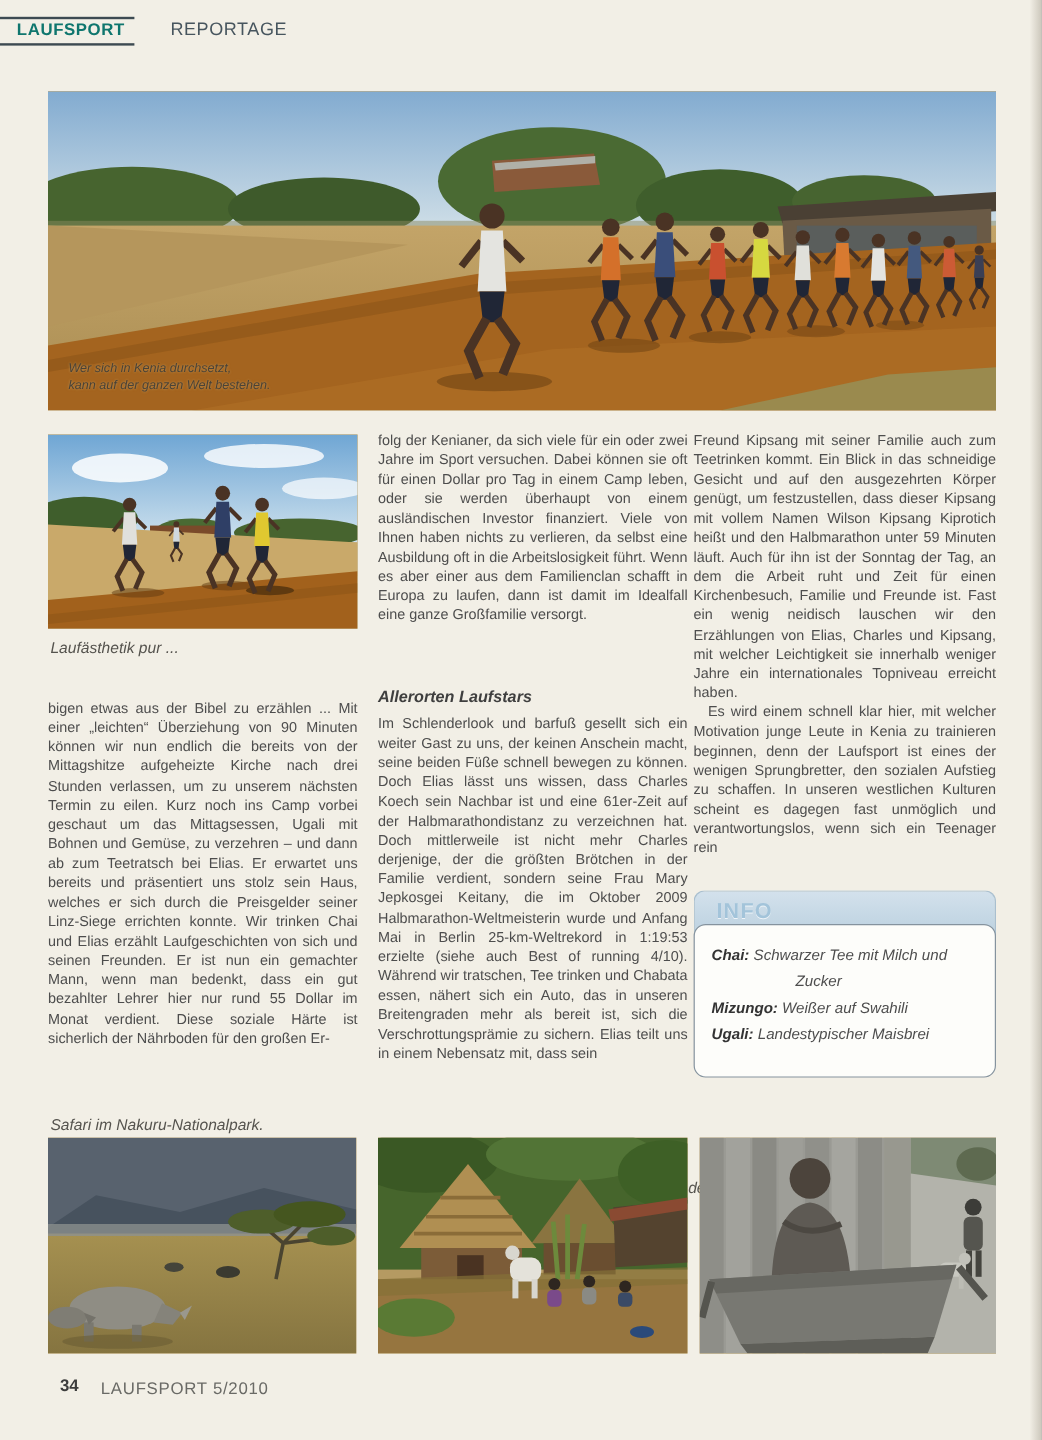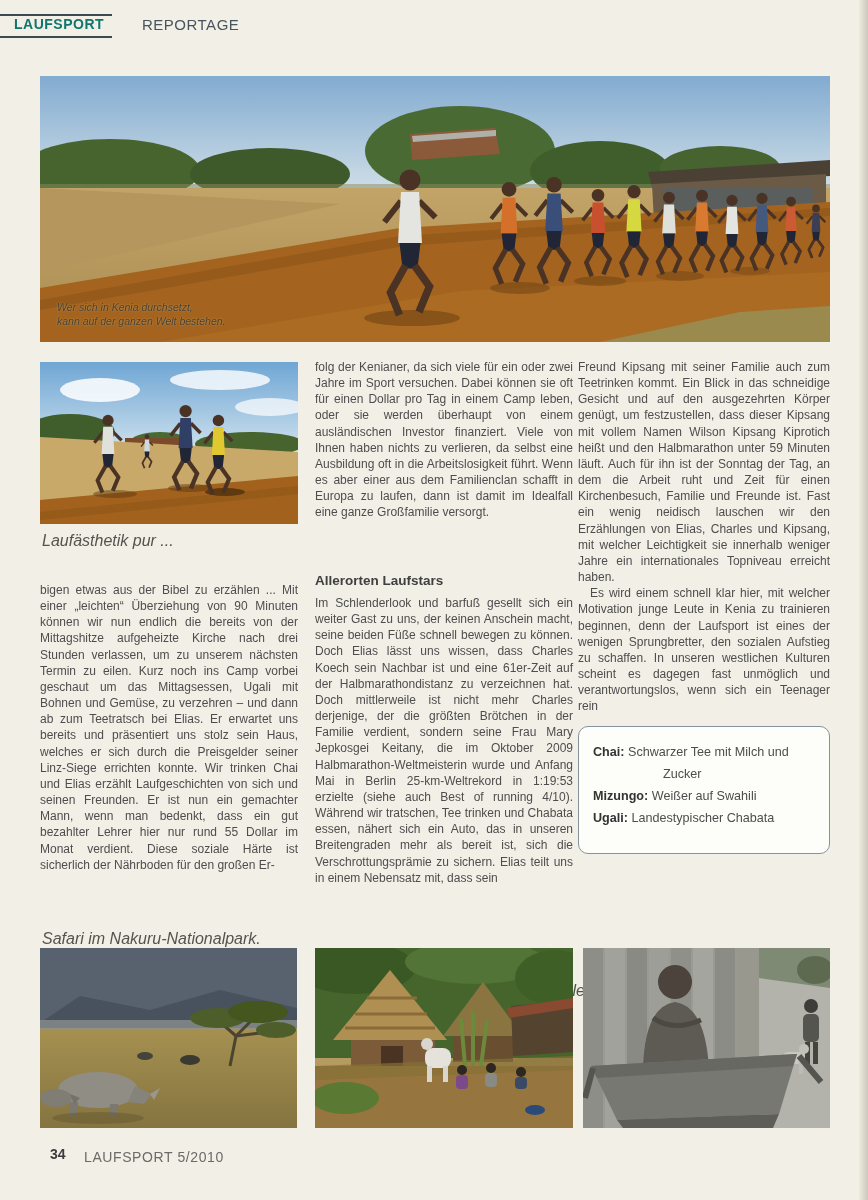--- a/index.html
+++ b/index.html
@@ -24,48 +24,48 @@
   .photo svg{display:block;width:100%;height:100%;}
   #photo-main{left:40px;top:76px;width:790px;height:266px;}
   #photo-left-small{left:40px;top:362px;width:258px;height:162px;}
   #photo-safari{left:40px;top:948px;width:257px;height:180px;}
   #photo-village{left:315px;top:948px;width:258px;height:180px;}
   #photo-wheelbarrow{left:583px;top:948px;width:247px;height:180px;}
   .photo-caption-overlay{
     position:absolute;left:57px;top:300px;font-size:10.5px;font-style:italic;
     color:#4a4236;line-height:14px;white-space:pre-line;text-shadow:0 0 2px rgba(220,190,130,.6);
   }
-  .caption{position:absolute;font-size:16px;font-style:italic;color:#55534e;}
+  .caption{position:absolute;font-size:13px;font-style:italic;color:#55534e;}
   #caption-left-small{left:42px;top:532px;}
   #caption-safari{left:42px;top:930px;}
   #caption-village{left:316px;top:982px;width:515px;}
   
   .col{position:absolute;width:258px;font-size:12px;line-height:16.15px;color:#4d4d4d;text-align:justify;}
   .col p{margin:0;}
   #col-left{left:40px;top:582px;}
   #col-middle-1{left:315px;top:359px;}
   #col-middle-2{left:315px;top:595px;}
   #col-right-1{left:578px;top:359px;width:252px;}
-  .subheading{position:absolute;left:315px;top:573px;font-size:13.5px;font-weight:bold;color:#3f3f3f;}
+  .subheading{position:absolute;left:315px;top:573px;font-size:13.5px;font-weight:bold;color:#3f3f3f;font-style:italic;}
   .indent-first{text-indent:12px;}
   
   #info-box{position:absolute;left:578px;top:742px;width:252px;}
   #info-header{
     height:44px;border-radius:9px 9px 0 0;
     background:linear-gradient(to bottom,#d3e1ec,#b7cedd);
     border:1px solid #a9bfcf;border-bottom:none;box-sizing:border-box;
   }
   #info-title{
     padding:6px 0 0 18px;font-size:18px;font-weight:bold;letter-spacing:1px;
     color:#a3c4da;text-shadow:0 1px 0 #eef4f8;
   }
   #info-body{
     position:relative;margin-top:-16px;background:#fdfdfa;
     border:1px solid #85939e;border-radius:10px;box-sizing:border-box;
-    padding:14px 12px 14px 14px;min-height:128px;
+    padding:14px 12px 14px 14px;min-height:128px;font-style:italic;
   }
   .info-entry{font-size:12.6px;line-height:22px;color:#4d4d4d;padding-left:70px;text-indent:-70px;}
   .info-entry .term{font-weight:bold;color:#333;}
   
   #footer{position:absolute;left:0;top:1146px;width:752px;height:24px;}
   #page-number{position:absolute;left:50px;top:0;font-size:14px;font-weight:bold;color:#3c3c3c;}
   #magazine-issue{position:absolute;left:84px;top:3px;font-size:14px;color:#6a6a66;letter-spacing:.6px;}
 </style>
 </head>
 <body>
@@ -188,32 +188,35 @@
   <div class="col" id="col-middle-2">
     <p>Im Schlenderlook und barfuß gesellt sich ein weiter Gast zu uns, der keinen Anschein macht, seine beiden Füße schnell bewegen zu können. Doch Elias lässt uns wissen, dass Charles Koech sein Nachbar ist und eine 61er-Zeit auf der Halbmarathondistanz zu verzeichnen hat. Doch mittlerweile ist nicht mehr Charles derjenige, der die größten Brötchen in der Familie verdient, sondern seine Frau Mary Jepkosgei Keitany, die im Oktober 2009 Halbmarathon-Weltmeisterin wurde und Anfang Mai in Berlin 25-km-Weltrekord in 1:19:53 erzielte (siehe auch Best of running 4/10). Während wir tratschen, Tee trinken und Chabata essen, nähert sich ein Auto, das in unseren Breitengraden mehr als bereit ist, sich die Verschrottungsprämie zu sichern. Elias teilt uns in einem Nebensatz mit, dass sein</p>
   </div>
 
   <div class="col" id="col-right-1">
     <p>Freund Kipsang mit seiner Familie auch zum Teetrinken kommt. Ein Blick in das schneidige Gesicht und auf den ausgezehrten Körper genügt, um festzustellen, dass dieser Kipsang mit vollem Namen Wilson Kipsang Kiprotich heißt und den Halbmarathon unter 59 Minuten läuft. Auch für ihn ist der Sonntag der Tag, an dem die Arbeit ruht und Zeit für einen Kirchenbesuch, Familie und Freunde ist. Fast ein wenig neidisch lauschen wir den Erzählungen von Elias, Charles und Kipsang, mit welcher Leichtigkeit sie innerhalb weniger Jahre ein internationales Topniveau erreicht haben.</p>
     <p class="indent-first">Es wird einem schnell klar hier, mit welcher Motivation junge Leute in Kenia zu trainieren beginnen, denn der Laufsport ist eines der wenigen Sprungbretter, den sozialen Aufstieg zu schaffen. In unseren westlichen Kulturen scheint es dagegen fast unmöglich und verantwortungslos, wenn sich ein Teenager rein</p>
   </div>
 
   <div id="info-box">
+    <div id="info-header">
+      <div id="info-title">INFO</div>
+    </div>
     <div id="info-body">
       <div class="info-entry">
         <span class="term">Chai:</span>
         <span>Schwarzer Tee mit Milch und Zucker</span>
       </div>
       <div class="info-entry">
         <span class="term">Mizungo:</span>
         <span>Weißer auf Swahili</span>
       </div>
       <div class="info-entry">
         <span class="term">Ugali:</span>
-        <span>Landestypischer Chabata</span>
+        <span>Landestypischer Maisbrei</span>
       </div>
     </div>
   </div>
 
   <div class="caption" id="caption-safari">Safari im Nakuru-Nationalpark.</div>
   <div class="caption" id="caption-village">Die Armut ist weit verbreitet – für viele bietet der Laufsport die einzige Chance des sozialen Aufstiegs.</div>
 
   <div class="photo" id="photo-safari">
     <svg viewBox="0 0 257 180" preserveAspectRatio="none">
       <rect x="0" y="0" width="257" height="75" fill="#58626e"></rect>

